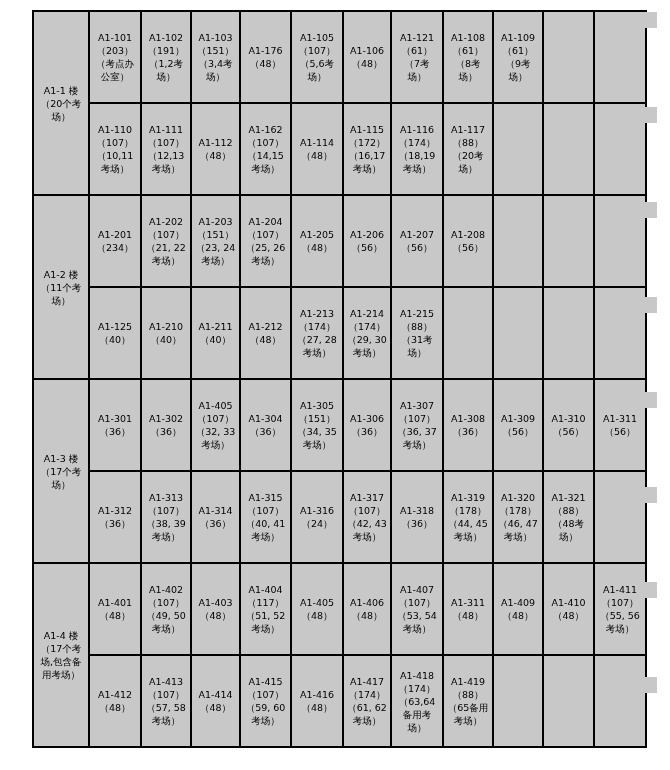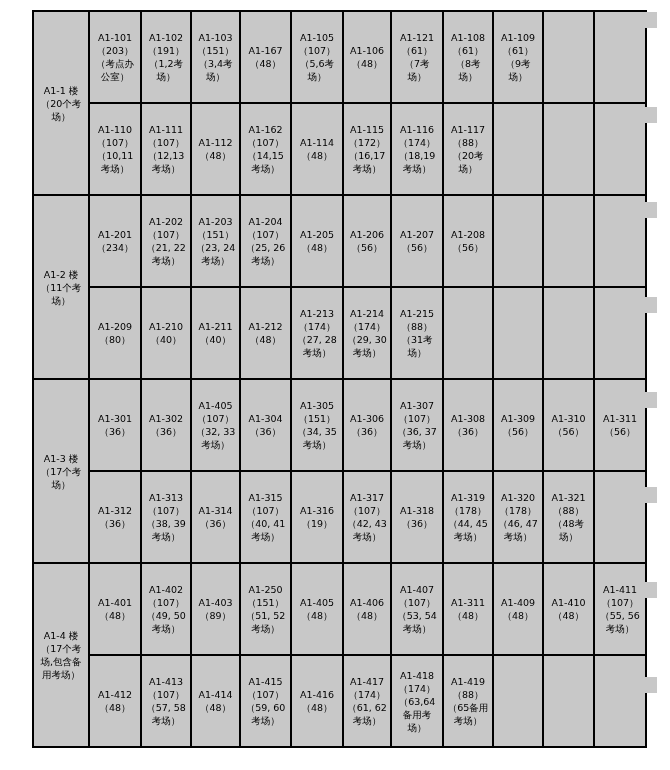--- a/index.html
+++ b/index.html
@@ -66,21 +66,21 @@
         <col style="width:50px">
         <col style="width:51px">
         <col style="width:52px">
     </colgroup>
     <tbody id="grid-body">
         <tr>
           <td rowspan="2">A1-1 楼（20个考场）</td>
           <td>A1-101（203）（考点办公室）</td>
           <td>A1-102（191）（1,2考场）</td>
           <td>A1-103（151）（3,4考场）</td>
-          <td>A1-167（48）</td>
+          <td>A1-176（48）</td>
           <td>A1-105（107）（5,6考场）</td>
           <td>A1-106（48）</td>
           <td>A1-121（61）（7考场）</td>
           <td>A1-108（61）（8考场）</td>
           <td>A1-109（61）（9考场）</td>
           <td></td>
           <td></td>
         </tr>
         <tr>
           <td>A1-110（107）（10,11考场）</td>
@@ -103,21 +103,21 @@
           <td>A1-204（107）（25, 26考场）</td>
           <td>A1-205（48）</td>
           <td>A1-206（56）</td>
           <td>A1-207（56）</td>
           <td>A1-208（56）</td>
           <td></td>
           <td></td>
           <td></td>
         </tr>
         <tr>
-          <td>A1-209（80）</td>
+          <td>A1-125（40）</td>
           <td>A1-210（40）</td>
           <td>A1-211（40）</td>
           <td>A1-212（48）</td>
           <td>A1-213（174）（27, 28考场）</td>
           <td>A1-214（174）（29, 30考场）</td>
           <td>A1-215（88）（31考场）</td>
           <td></td>
           <td></td>
           <td></td>
           <td></td>
@@ -134,34 +134,34 @@
           <td>A1-308（36）</td>
           <td>A1-309（56）</td>
           <td>A1-310（56）</td>
           <td>A1-311（56）</td>
         </tr>
         <tr>
           <td>A1-312（36）</td>
           <td>A1-313（107）（38, 39考场）</td>
           <td>A1-314（36）</td>
           <td>A1-315（107）（40, 41考场）</td>
-          <td>A1-316（19）</td>
+          <td>A1-316（24）</td>
           <td>A1-317（107）（42, 43考场）</td>
           <td>A1-318（36）</td>
           <td>A1-319（178）（44, 45考场）</td>
           <td>A1-320（178）（46, 47考场）</td>
           <td>A1-321（88）（48考场）</td>
           <td></td>
         </tr>
         <tr>
           <td rowspan="2">A1-4 楼（17个考场,包含备用考场）</td>
           <td>A1-401（48）</td>
           <td>A1-402（107）（49, 50考场）</td>
-          <td>A1-403（89）</td>
-          <td>A1-250（151）（51, 52考场）</td>
+          <td>A1-403（48）</td>
+          <td>A1-404（117）（51, 52考场）</td>
           <td>A1-405（48）</td>
           <td>A1-406（48）</td>
           <td>A1-407（107）（53, 54考场）</td>
           <td>A1-311（48）</td>
           <td>A1-409（48）</td>
           <td>A1-410（48）</td>
           <td>A1-411（107）（55, 56考场）</td>
         </tr>
         <tr>
           <td>A1-412（48）</td>

